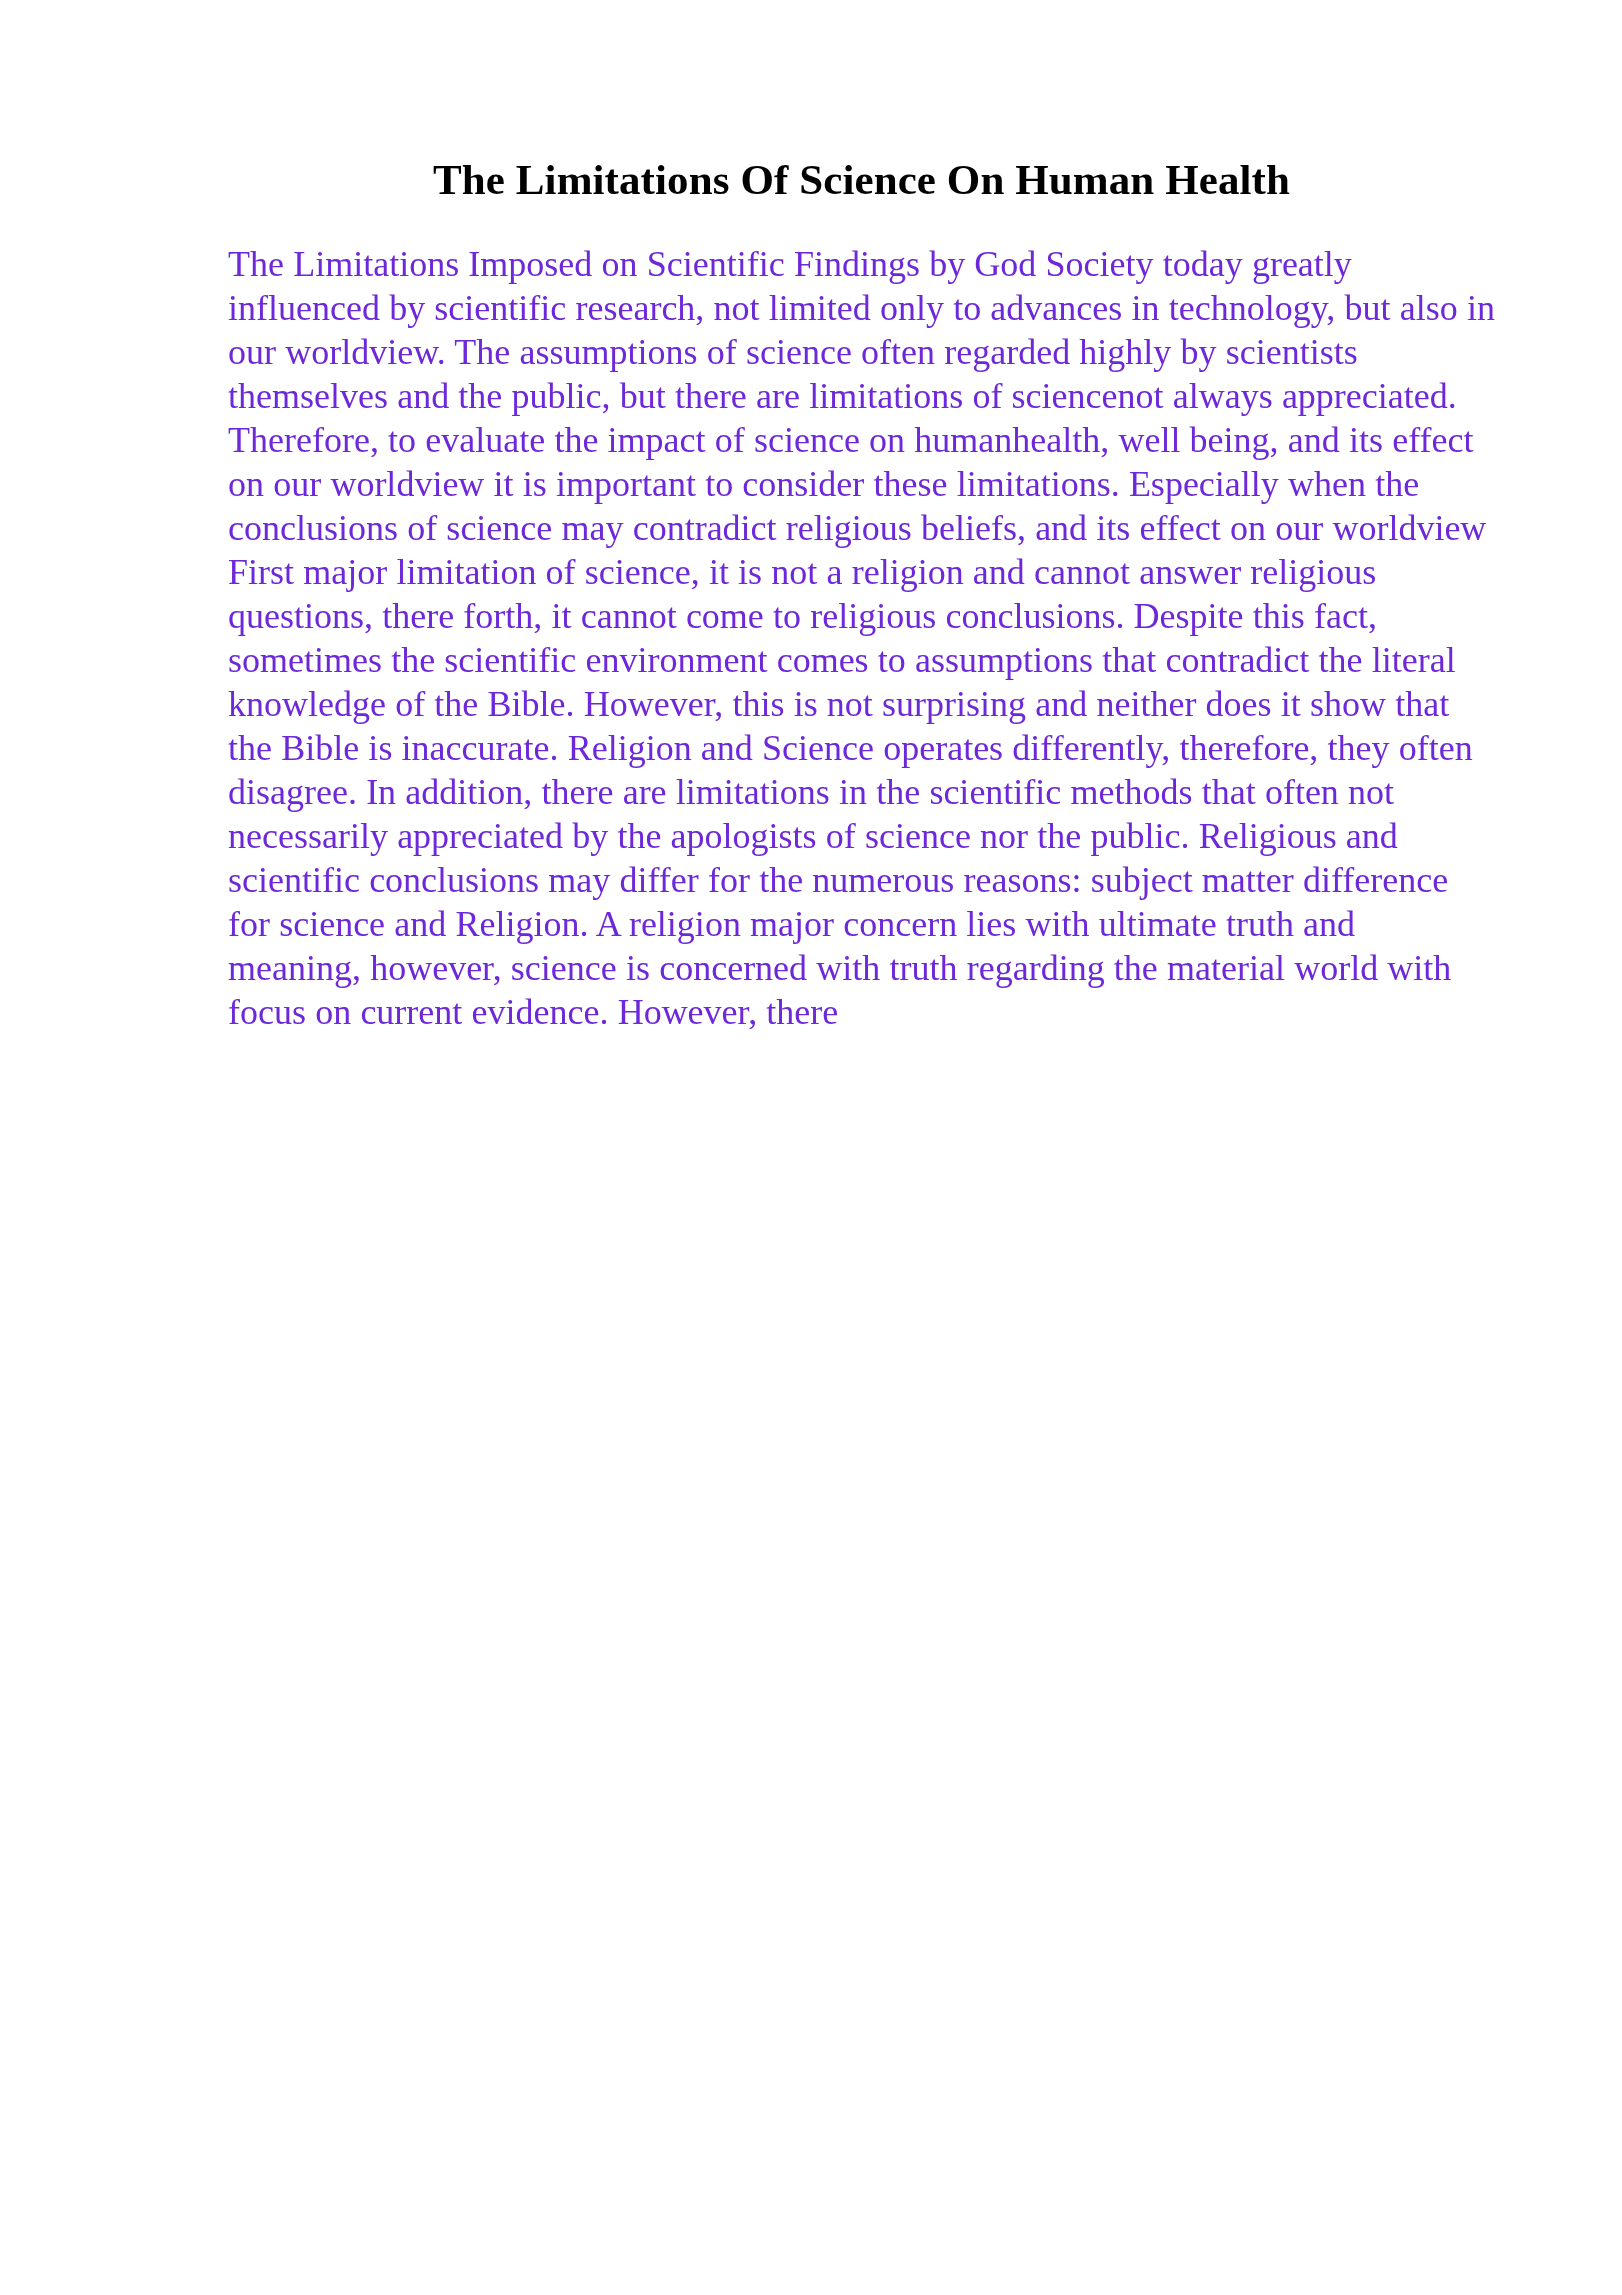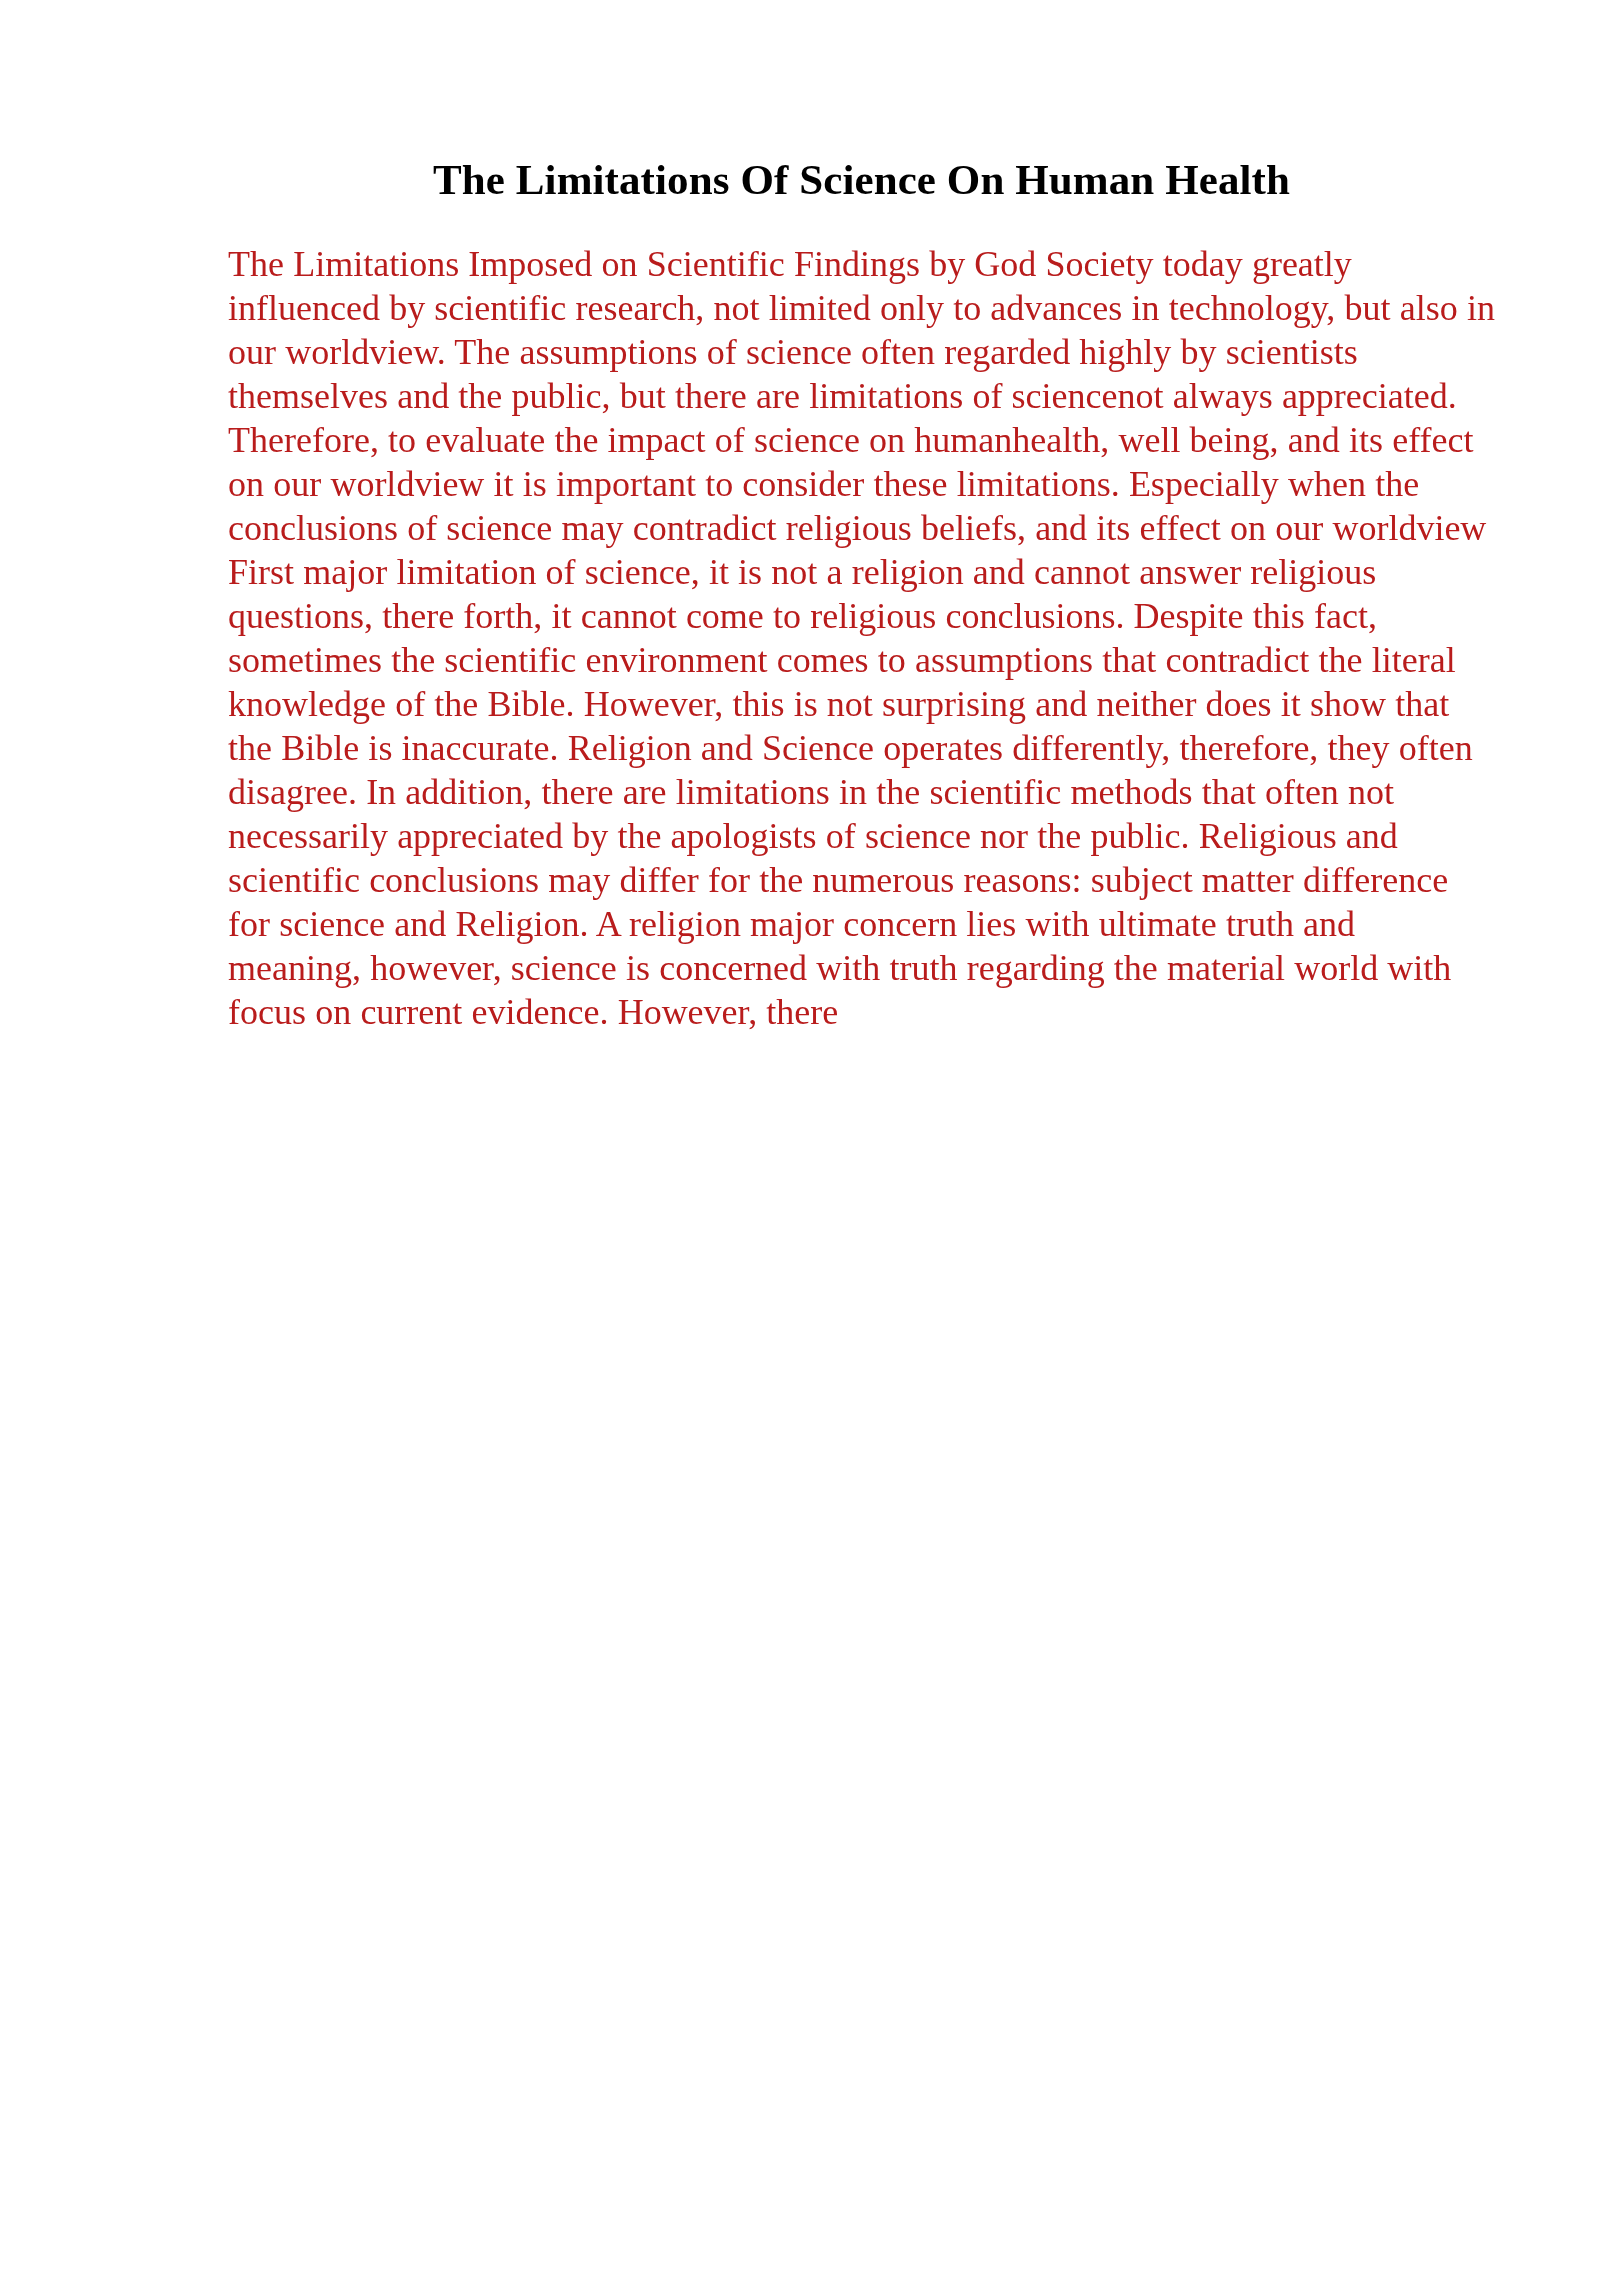--- a/index.html
+++ b/index.html
@@ -34,21 +34,21 @@
     color: #000000;
     text-align: center;
     margin: 0 0 36px 0;
     letter-spacing: 0.1px;
   }
 
   .body-block {
     font-family: "Liberation Serif", "DejaVu Serif", serif;
     font-size: 36px;
     line-height: 44px;
-    color: #b91c1c;
+    color: #6d28d9;
     text-align: left;
     word-spacing: 0.2px;
   }
 
   .body-paragraph {
     margin: 0;
     padding: 0;
     text-indent: 0;
   }
 </style>

